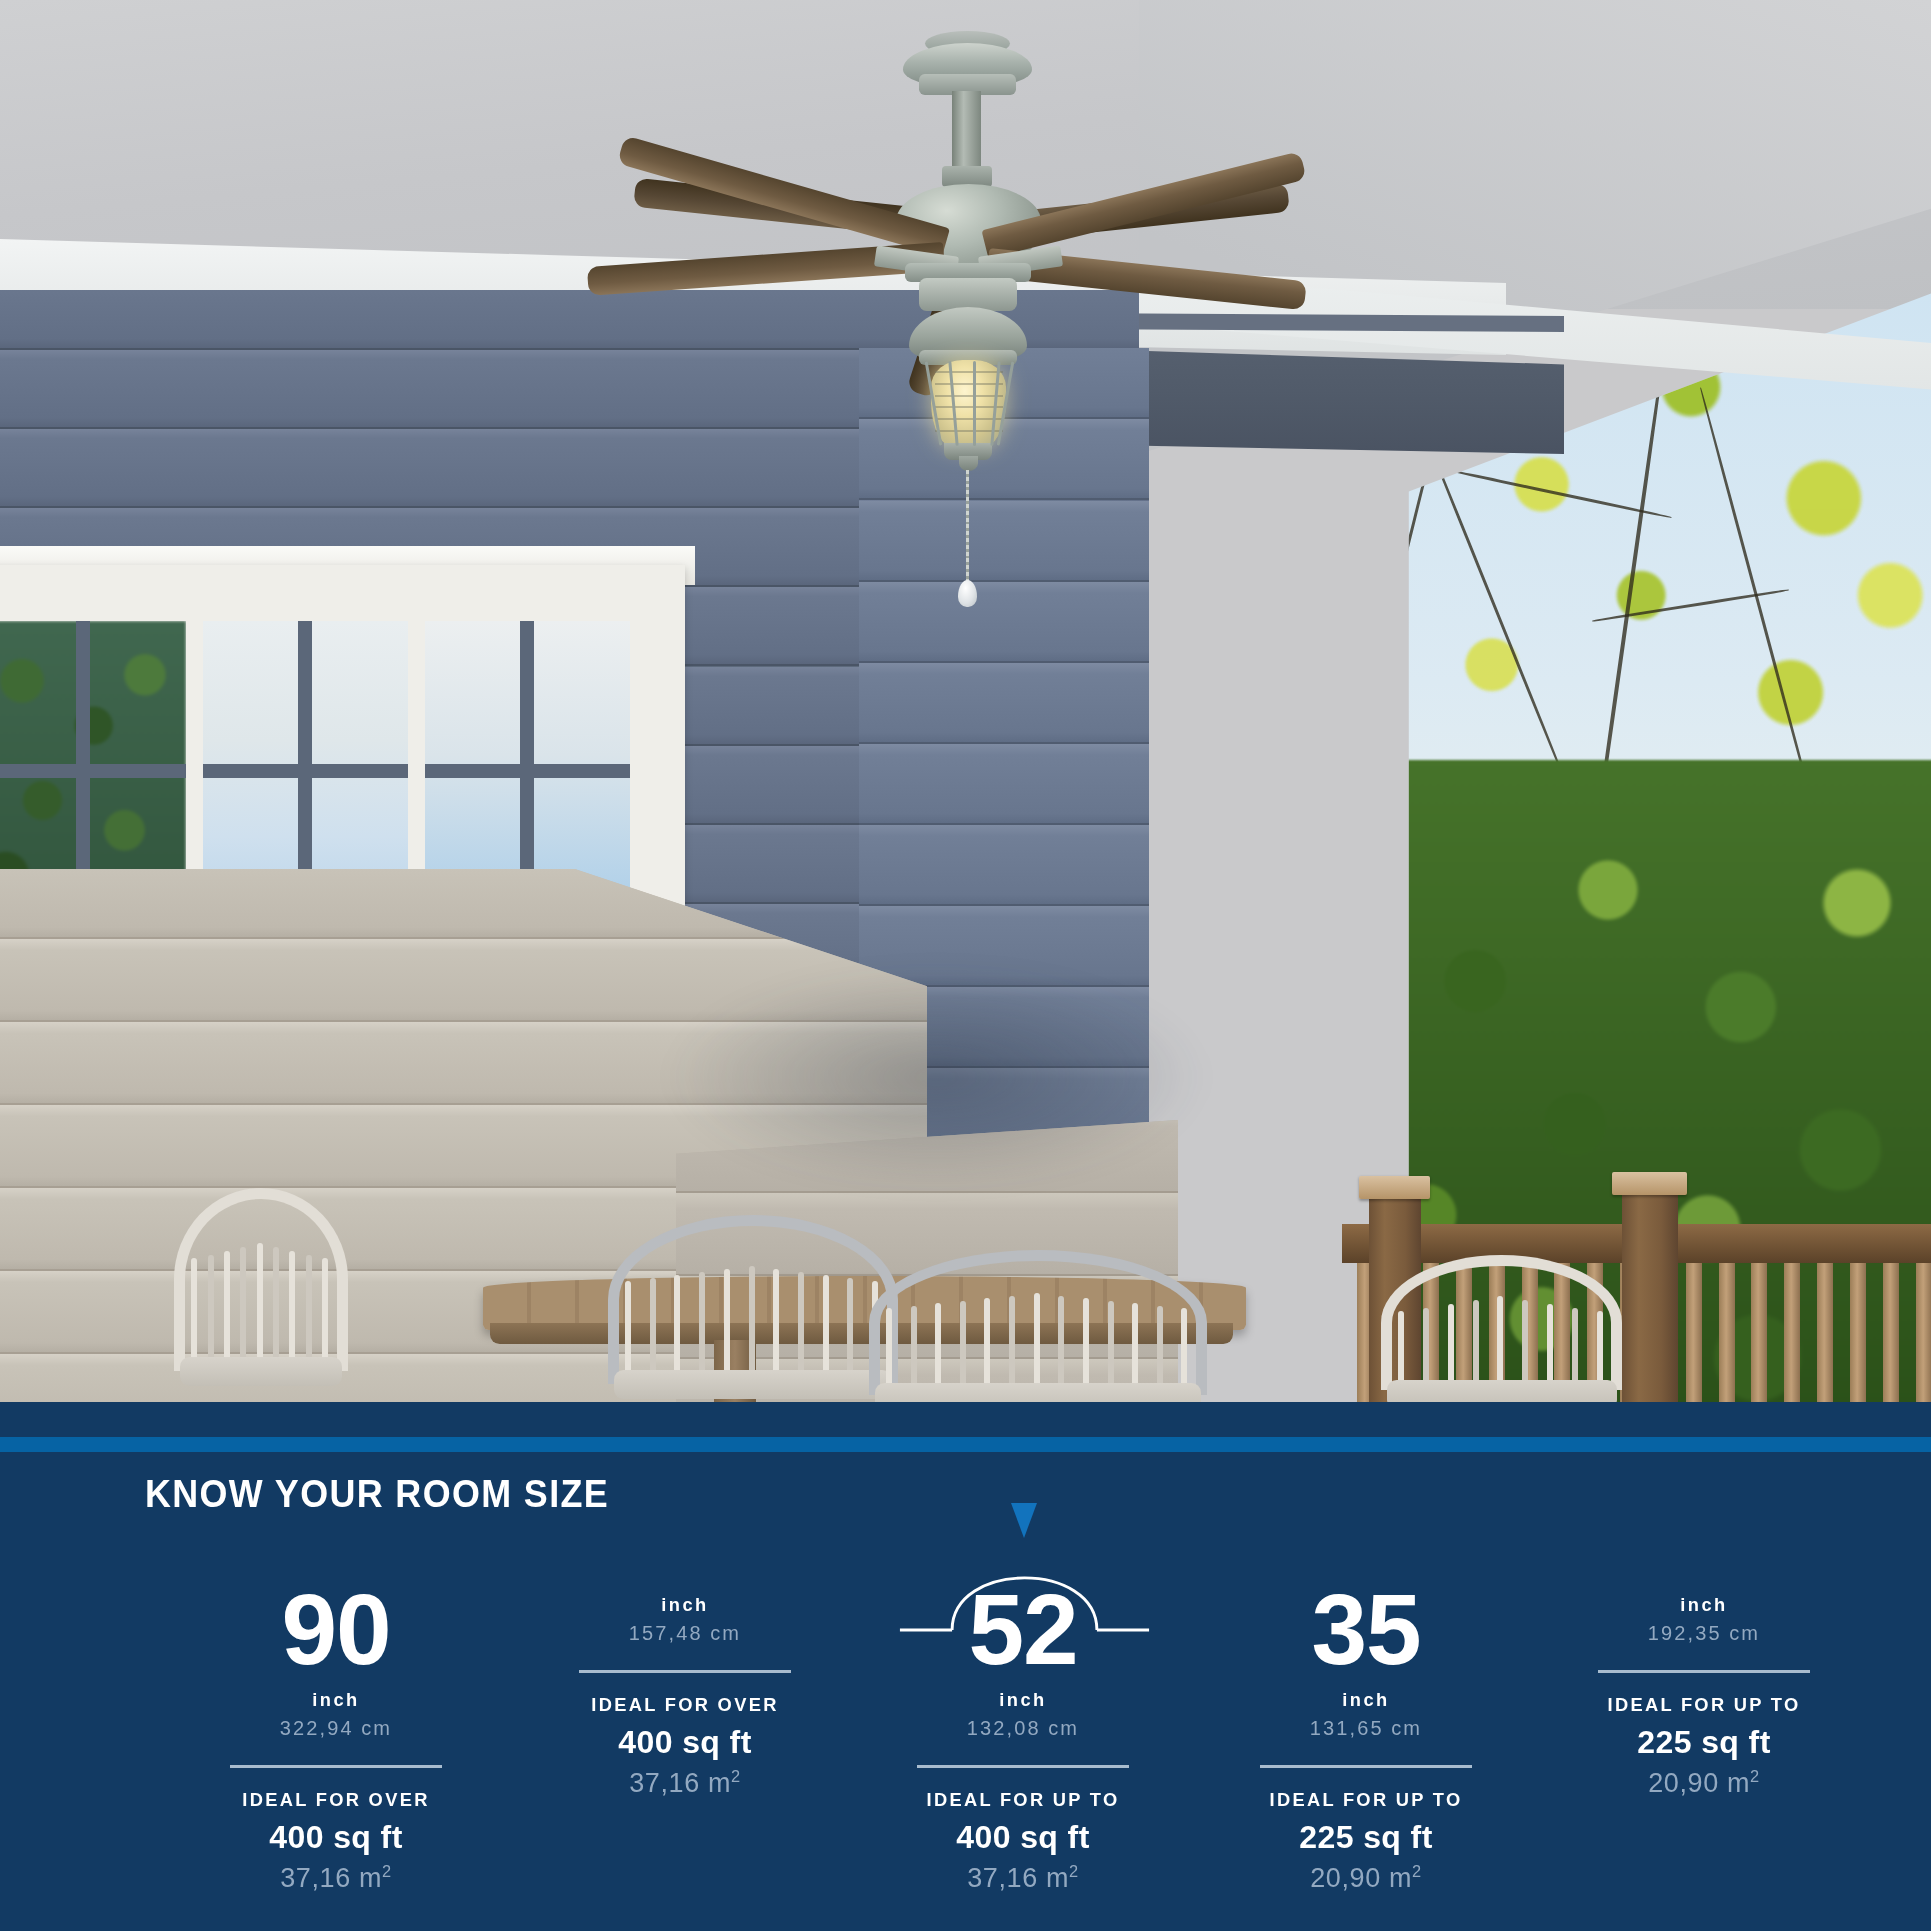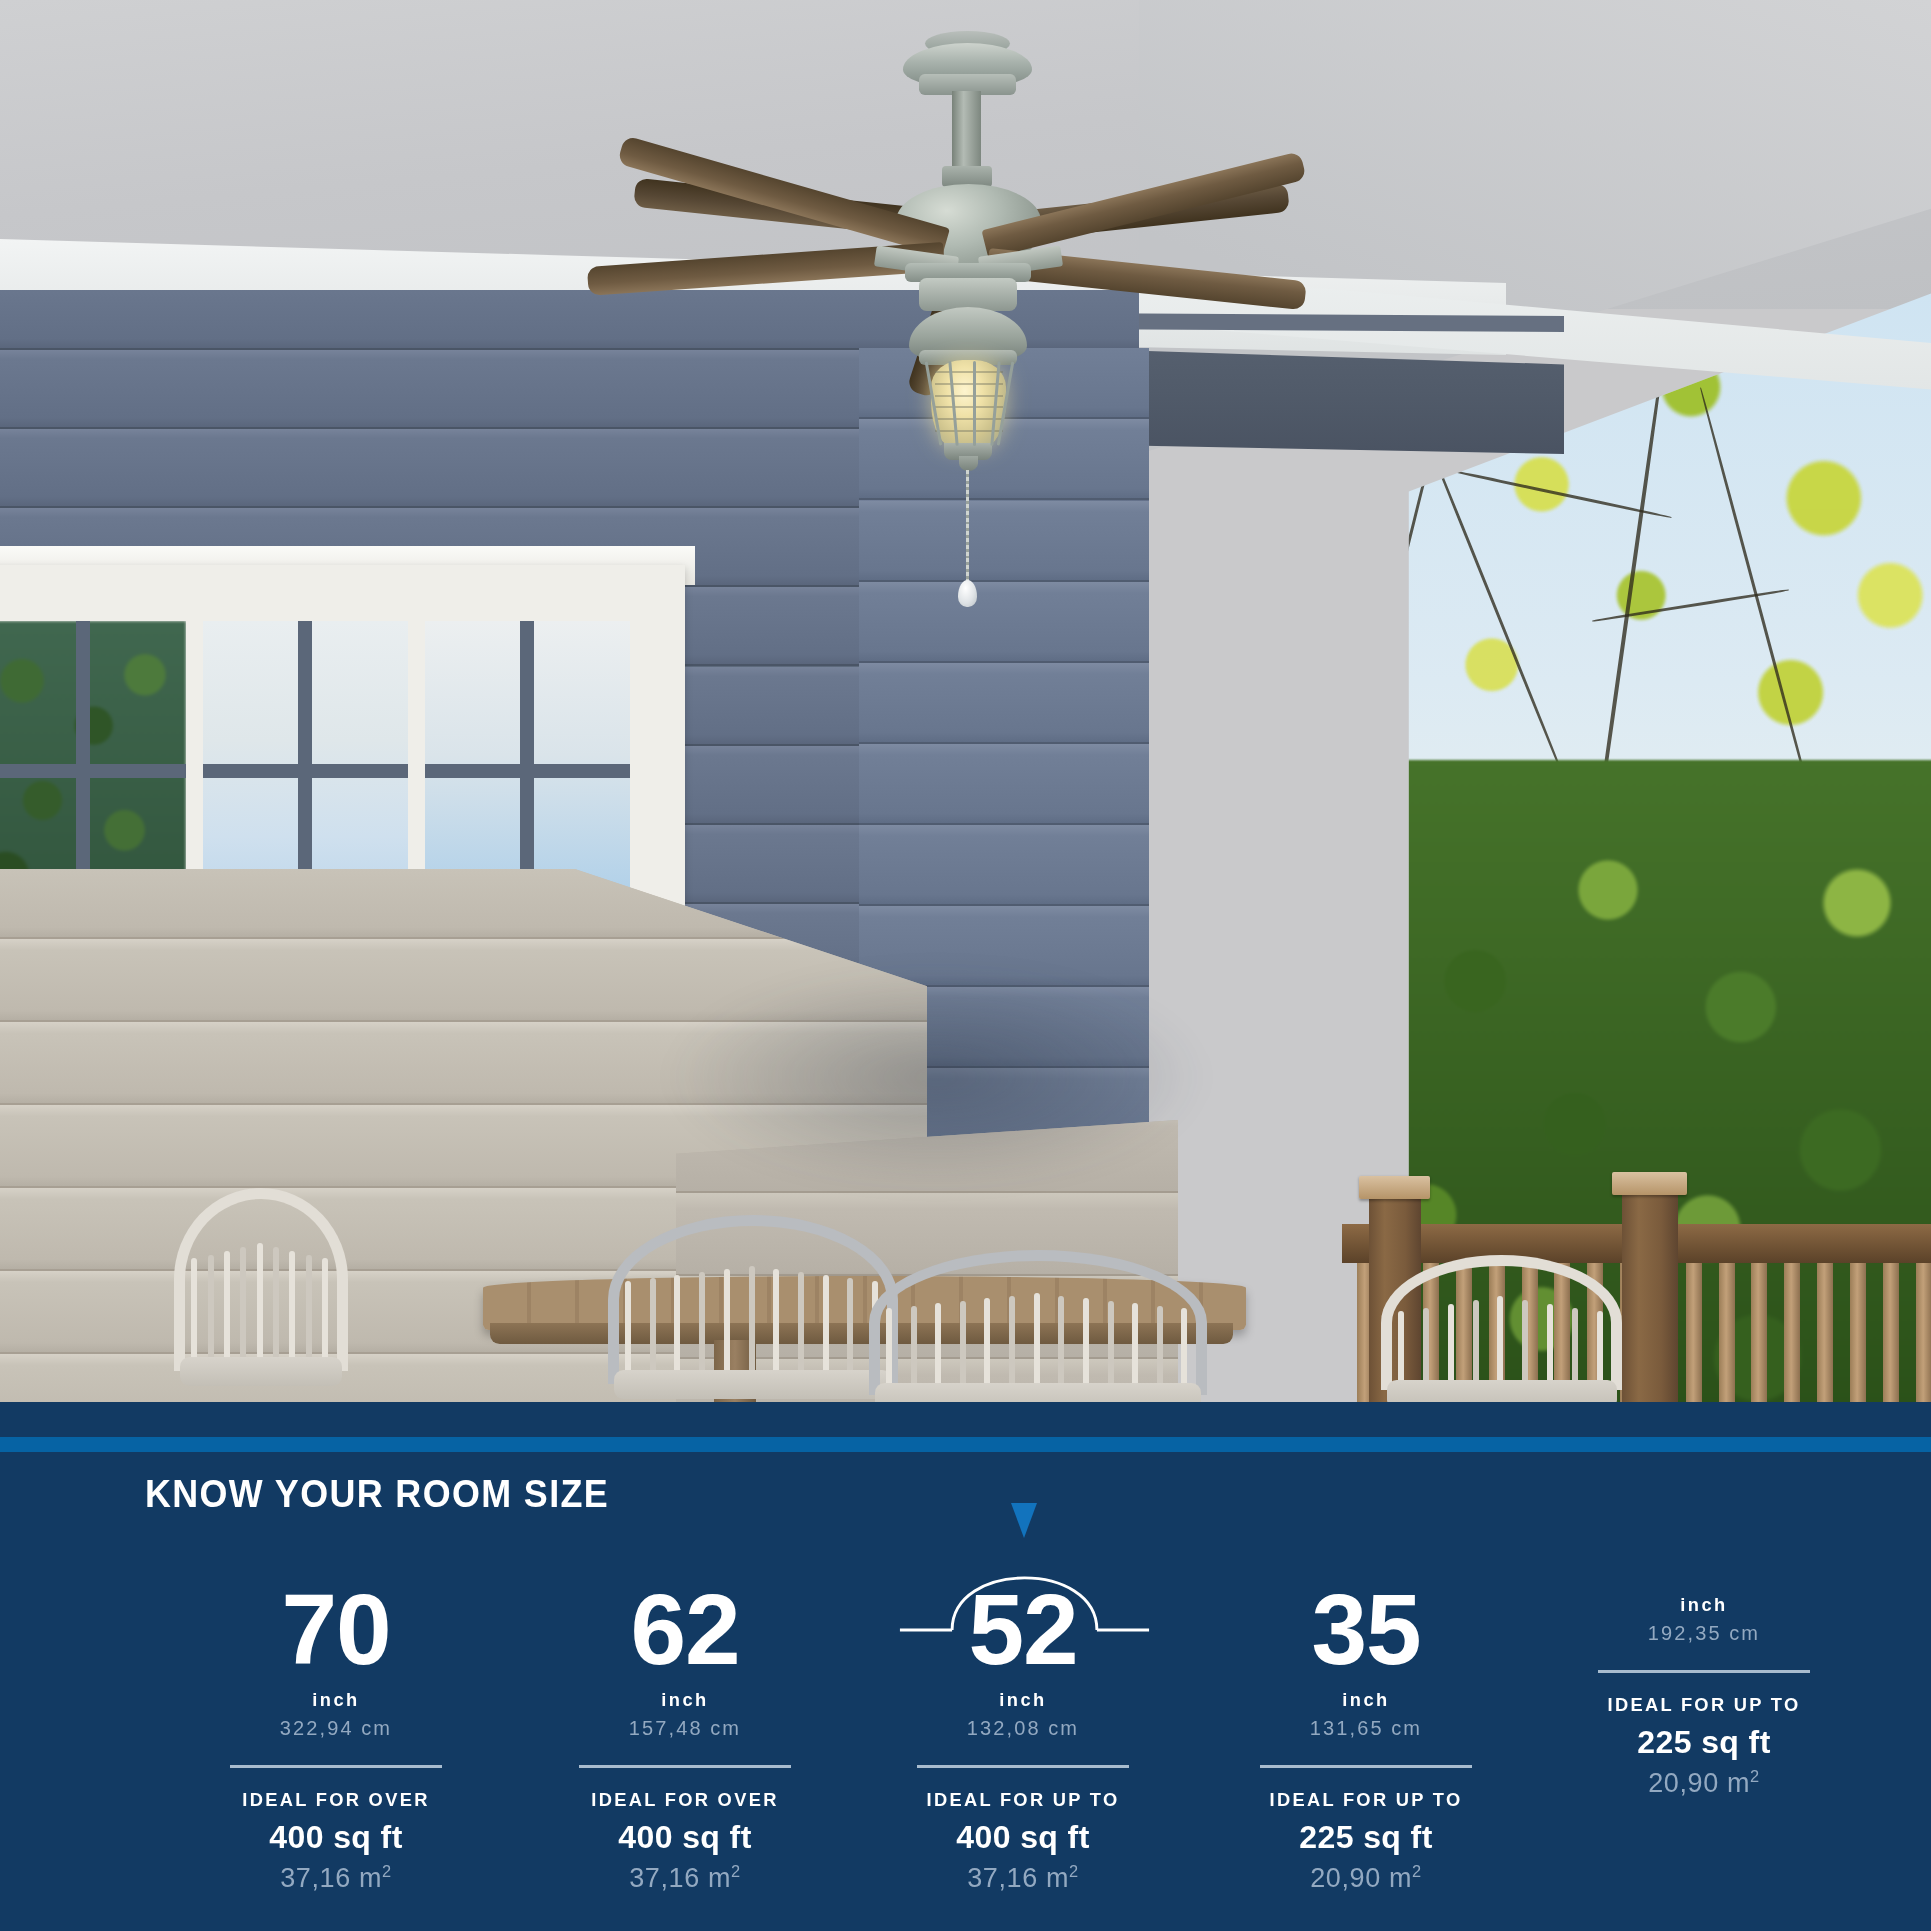--- a/index.html
+++ b/index.html
@@ -496,30 +496,29 @@
     <div id="hl">
       <svg width="253" height="93" viewBox="0 0 262 96">
         <path d="M 2 90 L 56 90 M 206 90 L 260 90
                  M 56 90 C 56 18, 206 18, 206 90" fill="none" stroke="#ffffff" stroke-width="3"></path>
       </svg>
     </div>
     <div id="pointer"></div>
 
     <div id="sizes">
         <div class="size-col" style="left: 172px;">
-          <div class="size-num">70</div>
+          <div class="size-num">90</div>
           <div class="size-unit">inch</div>
           <div class="size-cm">322,94 cm</div>
           <div class="divider"></div>
           <div class="ideal-label">IDEAL FOR OVER</div>
           <div class="ideal-area">400 sq ft</div>
           <div class="ideal-m2">37,16 m<sup>2</sup></div>
         </div>
         <div class="size-col" style="left: 521px;">
-          <div class="size-num">62</div>
           <div class="size-unit">inch</div>
           <div class="size-cm">157,48 cm</div>
           <div class="divider"></div>
           <div class="ideal-label">IDEAL FOR OVER</div>
           <div class="ideal-area">400 sq ft</div>
           <div class="ideal-m2">37,16 m<sup>2</sup></div>
         </div>
         <div class="size-col" style="left: 859px;">
           <div class="size-num">52</div>
           <div class="size-unit">inch</div>

